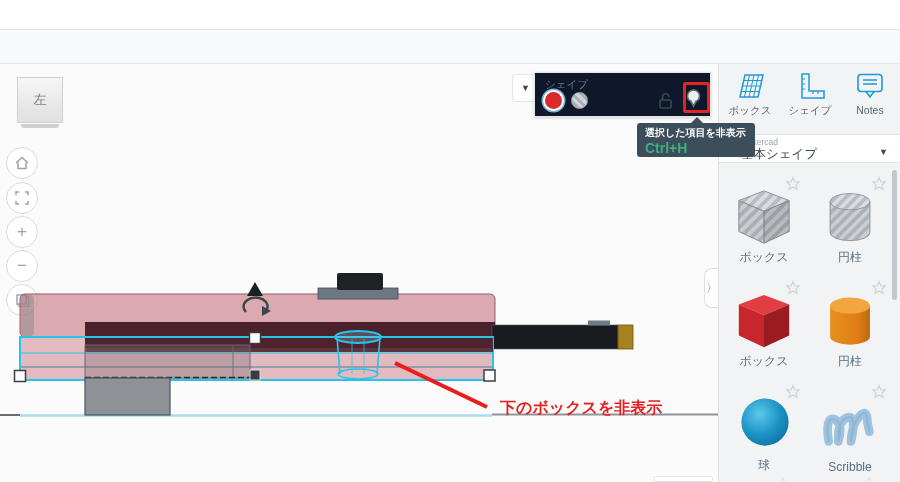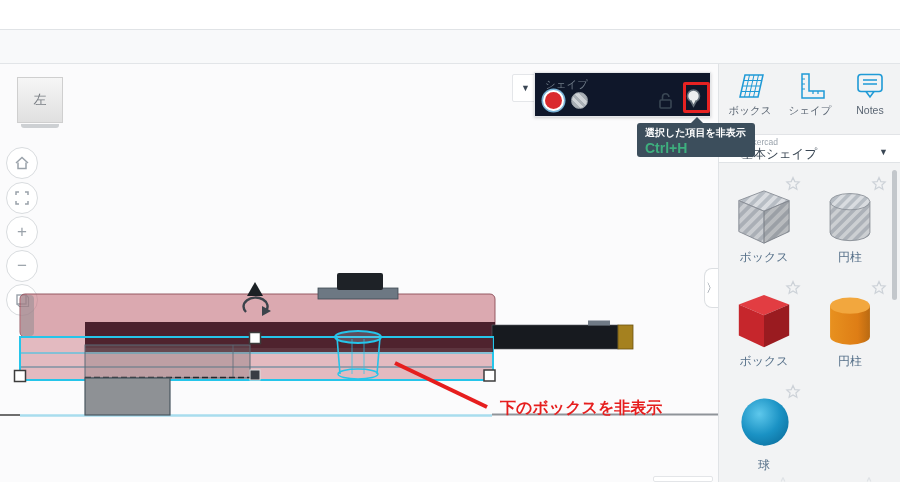--- a/index.html
+++ b/index.html
@@ -420,20 +420,30 @@
             <radialGradient id="sg" cx="0.38" cy="0.33" r="0.75">
           <stop offset="0" stop-color="#5ec8ec"></stop>
               <stop offset="0.6" stop-color="#1a92c4"></stop>
               <stop offset="1" stop-color="#0e74a3"></stop>
             </radialGradient>
           </defs>
         <circle cx="32" cy="32" r="27" fill="url(#sg)"></circle>
       </svg>
       <span class="lbl">球</span>
     </div>
+    <div class="abs cell" style="left:92px;top:318px">
+      <svg class="star" width="16" height="16" viewBox="0 0 16 16">
+        <path d="M8 1.5 L9.8 5.6 L14.2 6 L10.9 9 L11.9 13.3 L8 11 L4.1 13.3 L5.1 9 L1.8 6 L6.2 5.6 Z" fill="none" stroke="#cdd2d8" stroke-width="1.2"></path>
+      </svg>
+      <svg class="abs" style="left:8px;top:14px" width="62" height="56" viewBox="0 0 64 56">
+        <path d="M10 46 Q6 20 16 23 Q25 27 20 46 Q19 24 30 21 Q39 19 33 46 Q34 26 44 18 Q50 14 50 26 L52 36" fill="none" stroke="#9fc3de" stroke-width="9" stroke-linecap="round" stroke-linejoin="round"></path>
+        <path d="M10 46 Q6 20 16 23 Q25 27 20 46 Q19 24 30 21 Q39 19 33 46 Q34 26 44 18 Q50 14 50 26 L52 36" fill="none" stroke="#7ea9c9" stroke-width="2" opacity="0.5" stroke-linecap="round"></path>
+      </svg>
+      <span class="lbl">Scribble</span>
+    </div>
 
     <svg class="abs" style="left:56px;top:412px;opacity:.5" width="16" height="6" viewBox="0 0 16 6">
       <path d="M8 1.5 L9.8 5.6 M8 1.5 L6.2 5.6" fill="none" stroke="#cdd2d8" stroke-width="1.2"></path>
     </svg>
     <svg class="abs" style="left:142px;top:412px;opacity:.5" width="16" height="6" viewBox="0 0 16 6">
       <path d="M8 1.5 L9.8 5.6 M8 1.5 L6.2 5.6" fill="none" stroke="#cdd2d8" stroke-width="1.2"></path>
     </svg>
 
     <div class="abs scroll-thumb"></div>
   </div>

